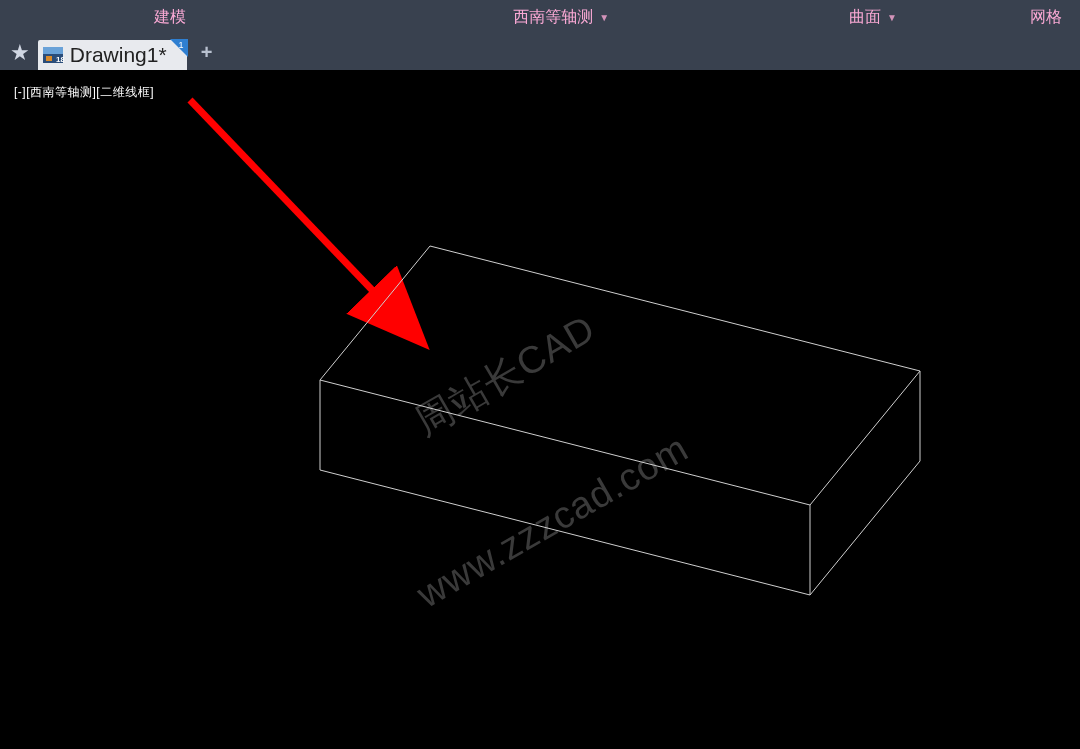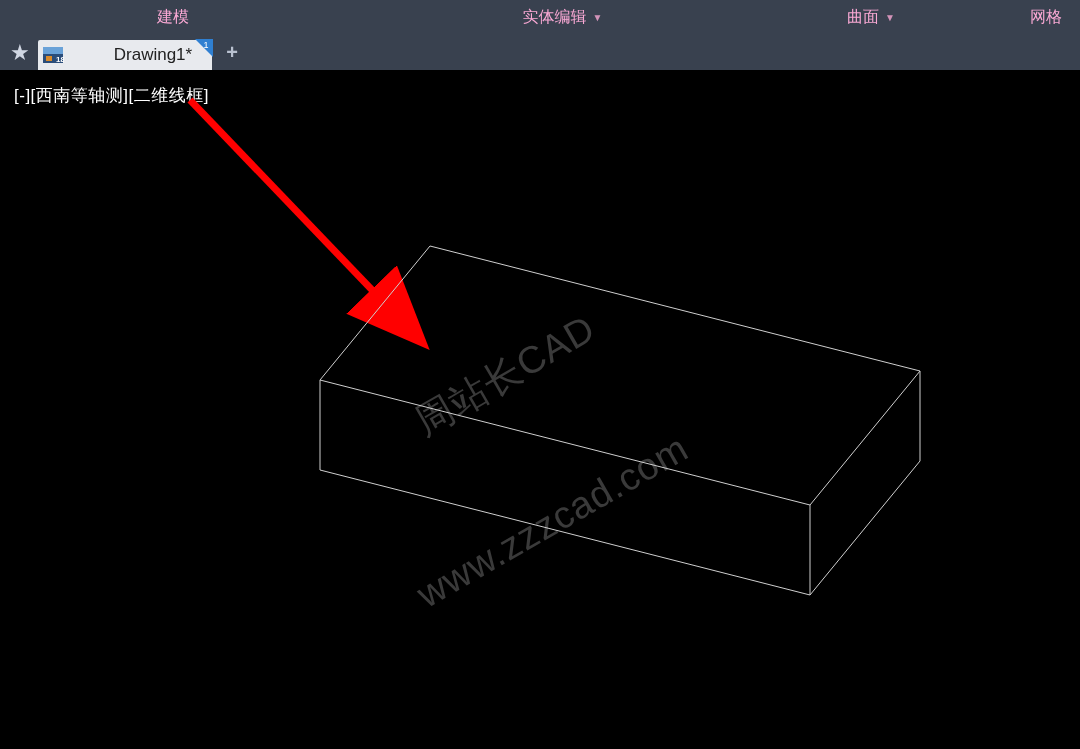--- a/index.html
+++ b/index.html
@@ -66,23 +66,22 @@
   .file-icon {
     width: 22px;
     height: 22px;
     margin-right: 6px;
     display: inline-flex;
     align-items: center;
     justify-content: center;
   }
   .file-label {
     color: #222;
-    font-size: 17px;
+    font-size: 21px;
     padding-right: 14px;
-    margin-left: 44px;
   }
   .tab-corner {
     position: absolute;
     right: -1px;
     top: -1px;
   }
   .plus-btn {
     color: #b9c1d0;
     font-size: 20px;
     margin-left: 14px;
@@ -94,21 +93,21 @@
     position: relative;
     width: 100%;
     height: calc(749px - 70px);
     background: #000;
   }
   .viewport-label {
     position: absolute;
     top: 14px;
     left: 14px;
     color: #fff;
-    font-size: 17px;
+    font-size: 12px;
     letter-spacing: 0.5px;
   }
   .wire-svg {
     position: absolute;
     top: 0;
     left: 0;
   }
   .watermark {
     position: absolute;
     color: #3a3a3a;
@@ -123,21 +122,21 @@
 </head>
 <body>
 
 <div class="topbar">
   <div class="topbar-spacer-left"></div>
   <div class="topbar-btn">
     <span>建模</span>
   </div>
   <div class="topbar-gap-1"></div>
   <div class="topbar-btn">
-    <span>实体编辑</span>
+    <span>西南等轴测</span>
     <span class="dropdown-arrow">▼</span>
   </div>
   <div class="topbar-gap-2"></div>
   <div class="topbar-btn">
     <span>曲面</span>
     <span class="dropdown-arrow">▼</span>
   </div>
   <div class="topbar-gap-3"></div>
   <div class="topbar-btn">
     <span>网格</span>

